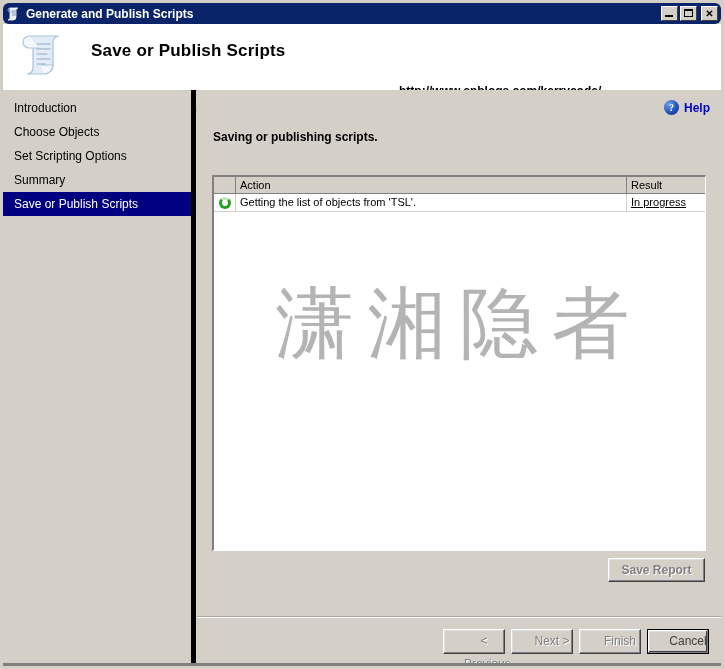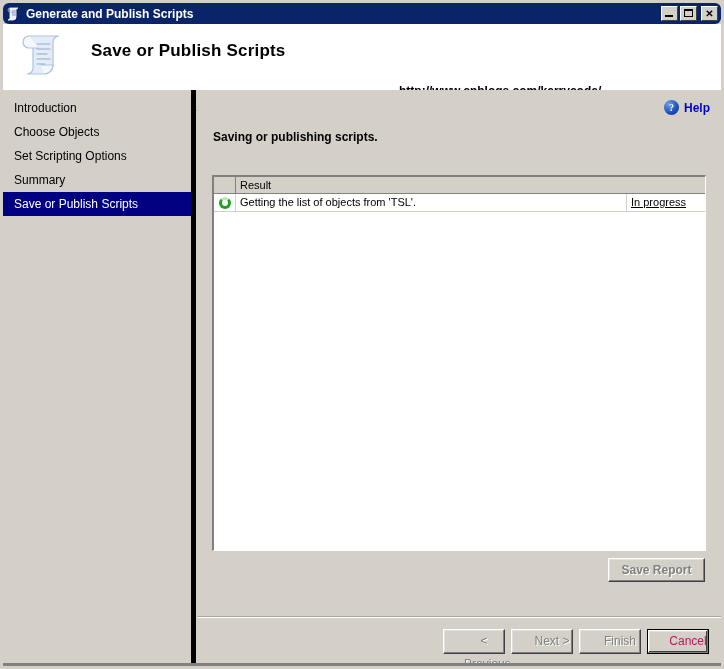--- a/index.html
+++ b/index.html
@@ -299,21 +299,21 @@
   
   .btn {
     background: #d4d0c8;
     border-top: 1px solid #ffffff;
     border-left: 1px solid #ffffff;
     border-right: 1px solid #404040;
     border-bottom: 1px solid #404040;
     box-shadow: inset -1px -1px 0 #808080, inset 1px 1px 0 #dfdfdf;
     font-size: 12px;
     font-family: "Liberation Sans", sans-serif;
-    color: #be185d;
+    color: #404040;
     box-sizing: border-box;
     text-align: center;
     cursor: default;
     padding: 0;
   }
   .btn.disabled {
     color: #808080;
     text-shadow: 1px 1px 0 #ffffff;
   }
   .btn.default {
@@ -428,29 +428,31 @@
     <div class="help-link">
       <span class="help-icon">?</span>
       <span class="help-text">Help</span>
     </div>
 
     <div class="status-heading">Saving or publishing scripts.</div>
 
     <div class="grid-panel">
       <div class="grid-head">
         <div class="gh-cell gh-icon"></div>
+        <div class="gh-cell gh-action">Action</div>
         <div class="gh-cell gh-result">Result</div>
       </div>
       <div class="grid-row">
         <div class="gr-cell gr-icon">
           <span class="spinner"></span>
         </div>
         <div class="gr-cell gr-action">Getting the list of objects from 'TSL'.</div>
         <div class="gr-cell gr-result">In progress</div>
       </div>
+      <div class="watermark">潇湘隐者</div>
     </div>
 
     <button class="btn disabled save-report" disabled="">Save Report</button>
   </div>
 
   <div class="footer-sep"></div>
 
   <div class="footer">
     <div class="footer-buttons">
       <button class="btn disabled" disabled="">&lt; Previous</button>

